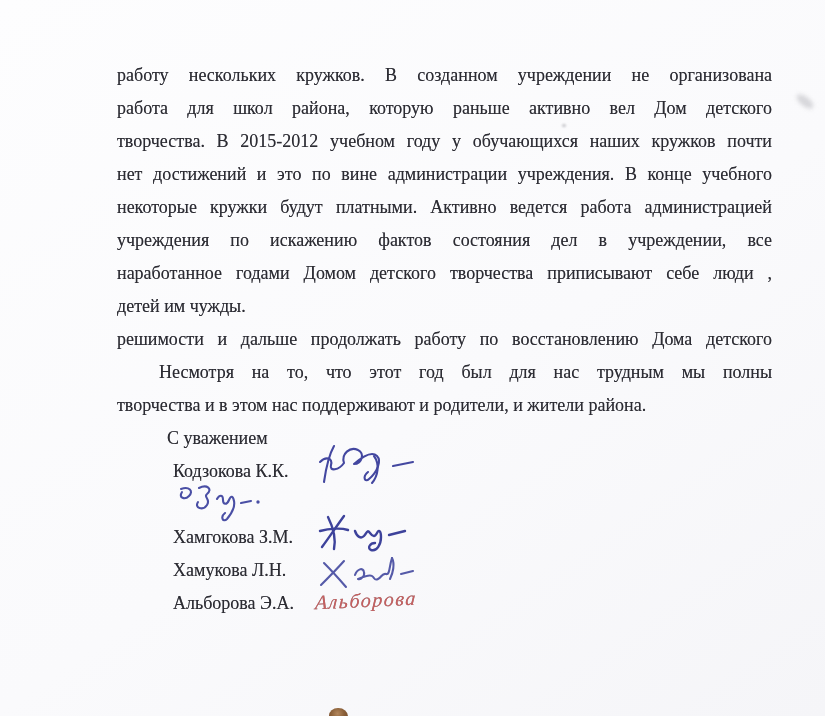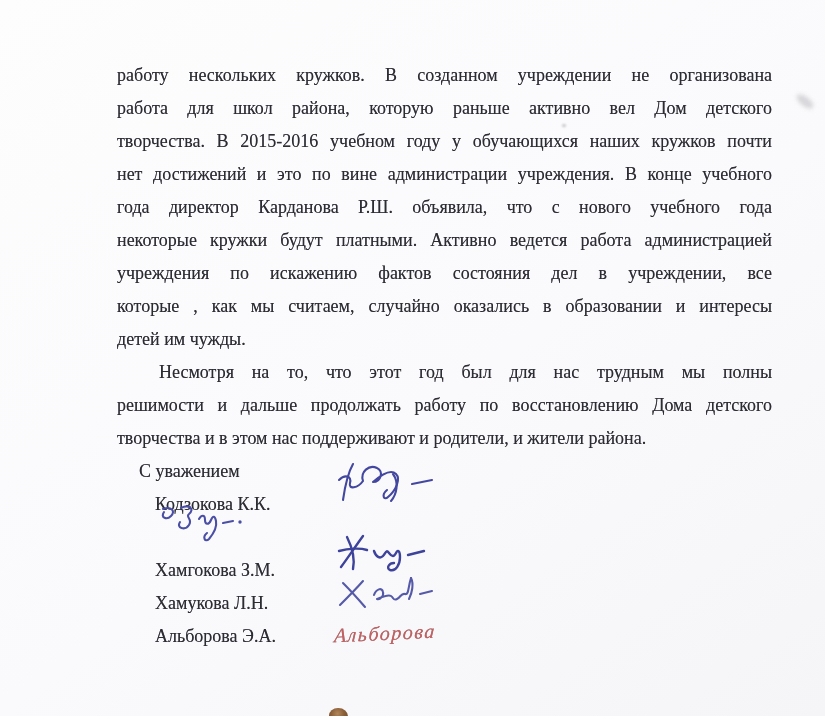--- a/index.html
+++ b/index.html
@@ -25,28 +25,27 @@
     height: 33px;
     text-align: justify;
     text-align-last: justify;
     white-space: nowrap;
   }
   .line.last {
     text-align: left;
     text-align-last: auto;
   }
   .line.indent { text-indent: 42px; }
-  .closing { margin-left: 22px; height: 33px; }
+  .closing { margin-left: 50px; height: 33px; }
   .sig-row {
     display: flex;
-    align-items: flex-end;
+    align-items: flex-start;
     height: 33px;
-    margin-left: 38px;
+    margin-left: 56px;
     overflow: visible;
-    gap: 37px;
   }
   .sig-name { min-width: 142px; }
   svg.sig { position: relative; top: -9px; overflow: visible; flex: none; }
   svg.sig path { fill: none; stroke-linecap: round; stroke-linejoin: round; }
   .sig-red {
     font-style: italic;
     font-size: 20px;
     letter-spacing: 1.5px;
     transform: rotate(-2.5deg) skewX(-6deg);
     position: relative;
@@ -72,30 +71,29 @@
 </style>
 </head>
 <body>
 
 <div class="page">
 
   <div class="doc">
 
     <div class="line">работу  нескольких  кружков.  В  созданном  учреждении  не  организована</div>
     <div class="line">работа  для  школ  района,  которую  раньше  активно  вел  Дом  детского</div>
-    <div class="line">творчества. В 2015-2016 учебном году у обучающихся наших кружков почти</div>
+    <div class="line">творчества. В 2015-2012 учебном году у обучающихся наших кружков почти</div>
     <div class="line">нет достижений и это по вине администрации учреждения. В конце учебного</div>
-    <div class="line">года  директор  Карданова  Р.Ш.  объявила,  что  с  нового  учебного  года</div>
     <div class="line">некоторые кружки будут платными. Активно ведется работа администрацией</div>
     <div class="line">учреждения  по  искажению  фактов  состояния  дел  в  учреждении,  все</div>
-    <div class="line">которые , как мы считаем, случайно оказались в образовании и интересы</div>
+    <div class="line">наработанное годами Домом детского творчества приписывают себе люди ,</div>
     <div class="line last">детей им чужды.</div>
 
+    <div class="line">решимости и дальше продолжать работу по восстановлению Дома детского</div>
     <div class="line indent">Несмотря  на  то,  что  этот  год  был  для  нас  трудным  мы  полны</div>
-    <div class="line">решимости и дальше продолжать работу по восстановлению Дома детского</div>
     <div class="line last">творчества и в этом нас поддерживают и родители, и жители района.</div>
 
     <div class="closing">С уважением</div>
 
     <div class="sig-row">
       <span class="sig-name">Кодзокова К.К.</span>
       <svg class="sig" style="top:-14px" width="112" height="48" viewBox="0 0 112 48">
         <g stroke="#4347a0" stroke-width="2.1">
           <path d="M9,41 C11,27 15,12 19,5"></path>
           <path d="M5,21 C11,15 18,17 16,24 C14,31 24,29 29,22 C26,13 35,5 43,9 C50,12 47,23 39,23 C47,16 57,10 62,15 C67,20 62,31 54,38 C50,42 47,36 53,31"></path>

